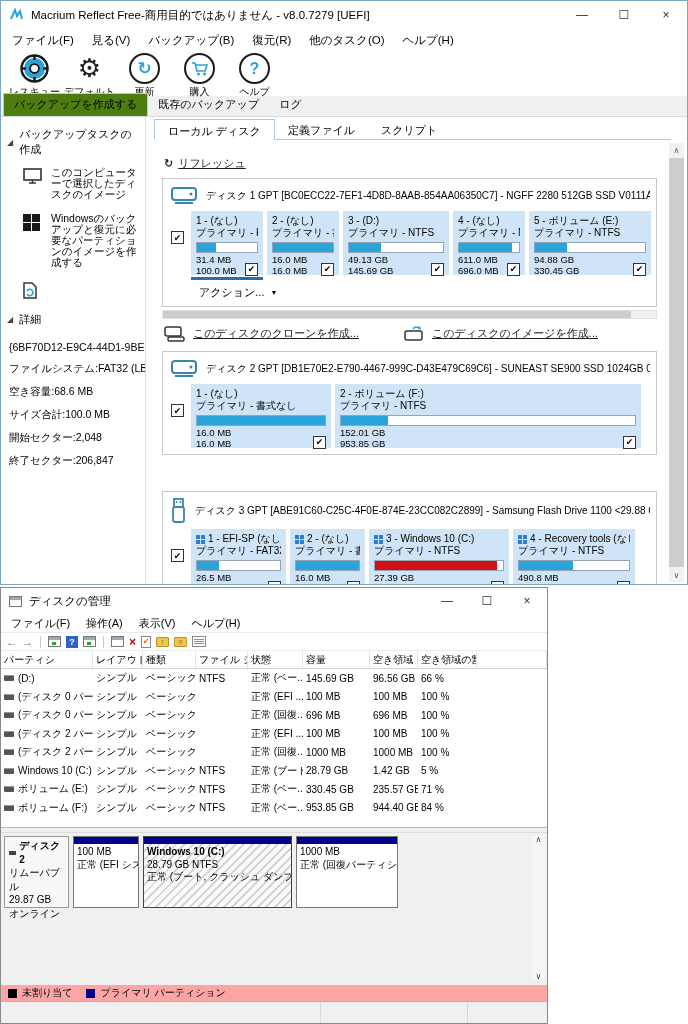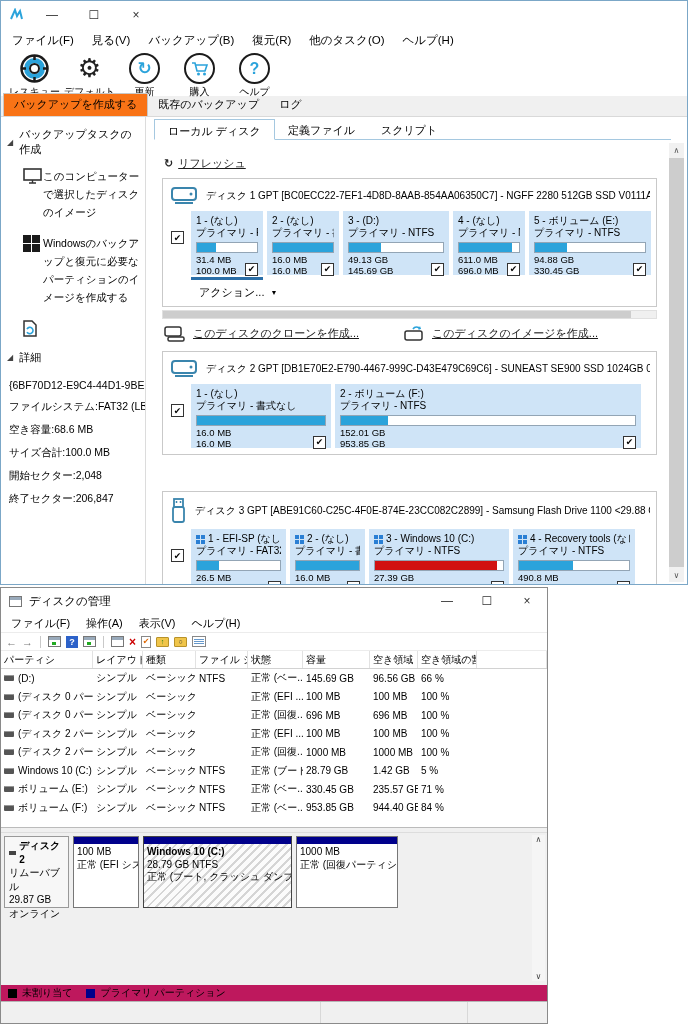--- a/index.html
+++ b/index.html
@@ -17,27 +17,27 @@
   .mitem{padding:2px 9px;font-size:11.5px;white-space:nowrap}
 
   .bigbar{display:flex;align-items:flex-start;padding:2px 0 0 6px;height:45px}
   .tbtn{width:55px;display:flex;flex-direction:column;align-items:center;gap:1px}
   .circ{width:31px;height:31px;border:2px solid #1b1b1b;border-radius:50%;display:flex;align-items:center;justify-content:center;background:#fff}
   .tlabel{font-size:10px;white-space:nowrap}
   .glyph-blue{color:#2ba3db;font-weight:bold}
   .gearglyph{font-size:26px;line-height:31px;color:#222}
   .ribbon{display:flex;height:21px;background:#f0f0f0;border-bottom:1px solid #d9d9d9;align-items:flex-end;padding-left:2px}
   .rtab{padding:3px 10px 4px;font-size:11px;white-space:nowrap}
-  .rtab.active{background:#f97316;border:1px solid #c8c8c8;border-bottom:none}
+  .rtab.active{background:#4d7c0f;border:1px solid #c8c8c8;border-bottom:none}
 
   .mbody{display:flex;height:467px}
   .sidebar{width:145px;border-right:1px solid #dcdcdc;padding:8px 4px 0 6px;font-size:10.5px;overflow:hidden}
   .shead{display:flex;gap:6px;align-items:center;margin:2px 0 10px;font-size:11px}
   .exp{font-size:8px;color:#444}
-  .sitem{display:flex;gap:0;margin:0 0 13px 16px;line-height:18px}
+  .sitem{display:flex;gap:8px;margin:0 0 13px 16px;line-height:11px}
   .sicon{flex:0 0 20px;padding-top:1px}
   .winlogo-b{display:inline-grid;grid-template-columns:8px 8px;grid-template-rows:8px 8px;gap:1px}
   .winlogo-b i{background:#1a1a1a}
   .sdet{margin:14px 0 0 2px}
   .sdet div{margin-bottom:9px;white-space:nowrap}
 
   .main{flex:1;position:relative;padding:2px 30px 0 16px;overflow:hidden}
   .mtabs{display:flex;border-bottom:1px solid #a5c8e0;height:21px;margin:0 -14px 16px -8px}
   .mtab{padding:4px 13px;font-size:11px;white-space:nowrap}
   .mtab.active{background:#fff;border:1px solid #a5c8e0;border-bottom:1px solid #fff;margin-bottom:-1px}
@@ -106,38 +106,39 @@
   .dlabel{width:65px;background:#f7f7f7;border:1px solid #999;padding:2px 4px;font-size:10px;line-height:13.5px;flex:none}
   .dlabel .dname{font-weight:bold;display:flex;align-items:center;gap:3px}
   .dashico{width:8px;height:4px;background:#444;display:inline-block}
   .pbox{border:1px solid #777;background:#fff;display:flex;flex-direction:column;font-size:10px;flex:none}
   .pstripe{height:7px;background:#00008b}
   .pbody{padding:2px 3px;line-height:12.5px;white-space:nowrap;overflow:hidden;flex:1}
   .pbody .bld{font-weight:bold}
   .pbox.selbox{border-color:#444}
   .pbox.selbox .pbody{background:repeating-linear-gradient(135deg,#fbfbfb 0 4px,#d5d5d5 4px 6px)}
   .gscroll{position:absolute;right:2px;top:2px;bottom:4px;width:13px;background:#f5f5f5;display:flex;flex-direction:column;justify-content:space-between;align-items:center;font-size:8px;color:#444}
-  .legend{height:16px;background:#be185d;display:flex;align-items:center;gap:14px;padding:0 7px;font-size:10px}
+  .legend{height:16px;background:#fca5a5;display:flex;align-items:center;gap:14px;padding:0 7px;font-size:10px}
   .litem{display:flex;align-items:center}
   .lsq{width:9px;height:9px;display:inline-block;margin-right:5px}
   .statusbar{height:22px;background:#f0f0f0;border-top:1px solid #b5b5b5;display:flex}
   .scell{border-right:1px solid #d8d8d8}
   .s0{width:320px}.s1{width:147px}.s2{flex:1;border-right:none}
   svg{display:block}
 </style>
 </head>
 <body>
 
 <div class="win mac">
   <div class="titlebar">
     <span>
       <svg width="15" height="15" viewBox="0 0 15 15">
           <path d="M2 11 L6 2 L8 8 L11 3 L13 11" fill="none" stroke="#2ba3db" stroke-width="2"></path>
         </svg>
     </span>
+    <span class="wtitle">Macrium Reflect Free-商用目的ではありません - v8.0.7279  [UEFI]</span>
     <span class="wctrl">
       <span class="wbtn">—</span>
       <span class="wbtn">☐</span>
       <span class="wbtn">×</span>
     </span>
   </div>
   <div class="menubar">
     <span class="mitem">ファイル(F)</span>
     <span class="mitem">見る(V)</span>
     <span class="mitem">バックアップ(B)</span>

